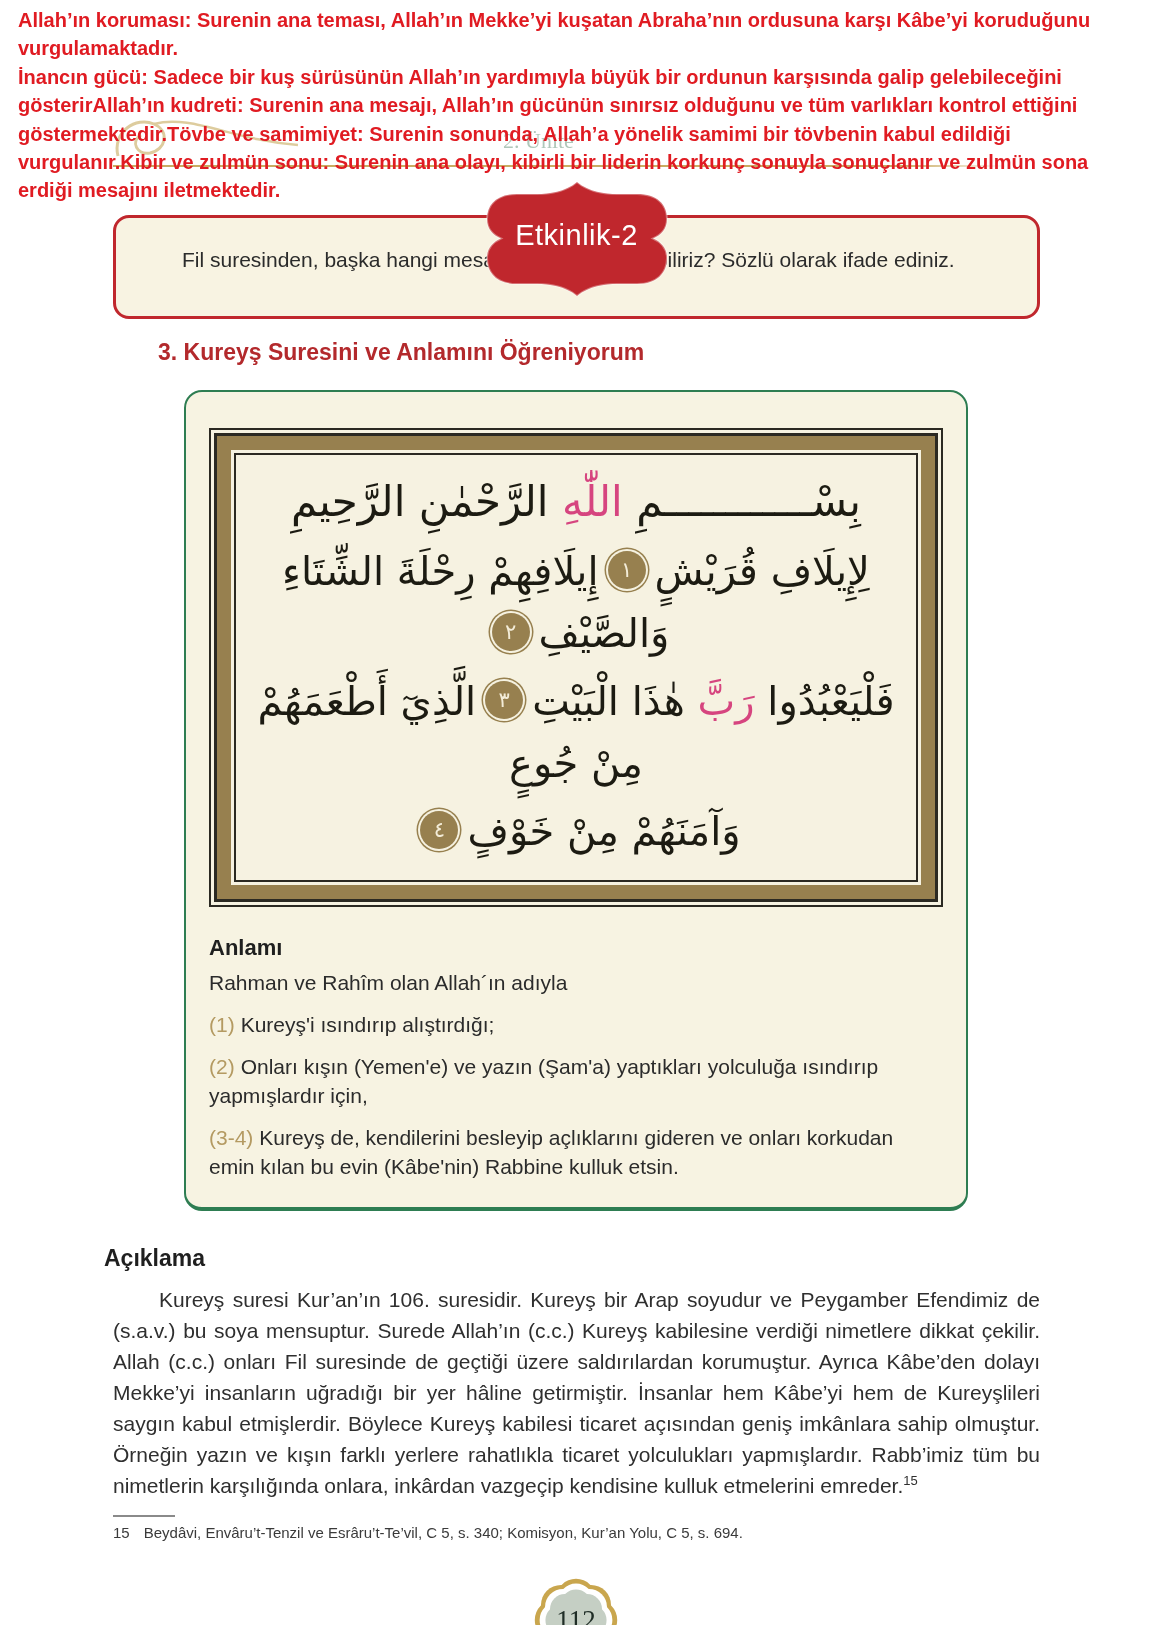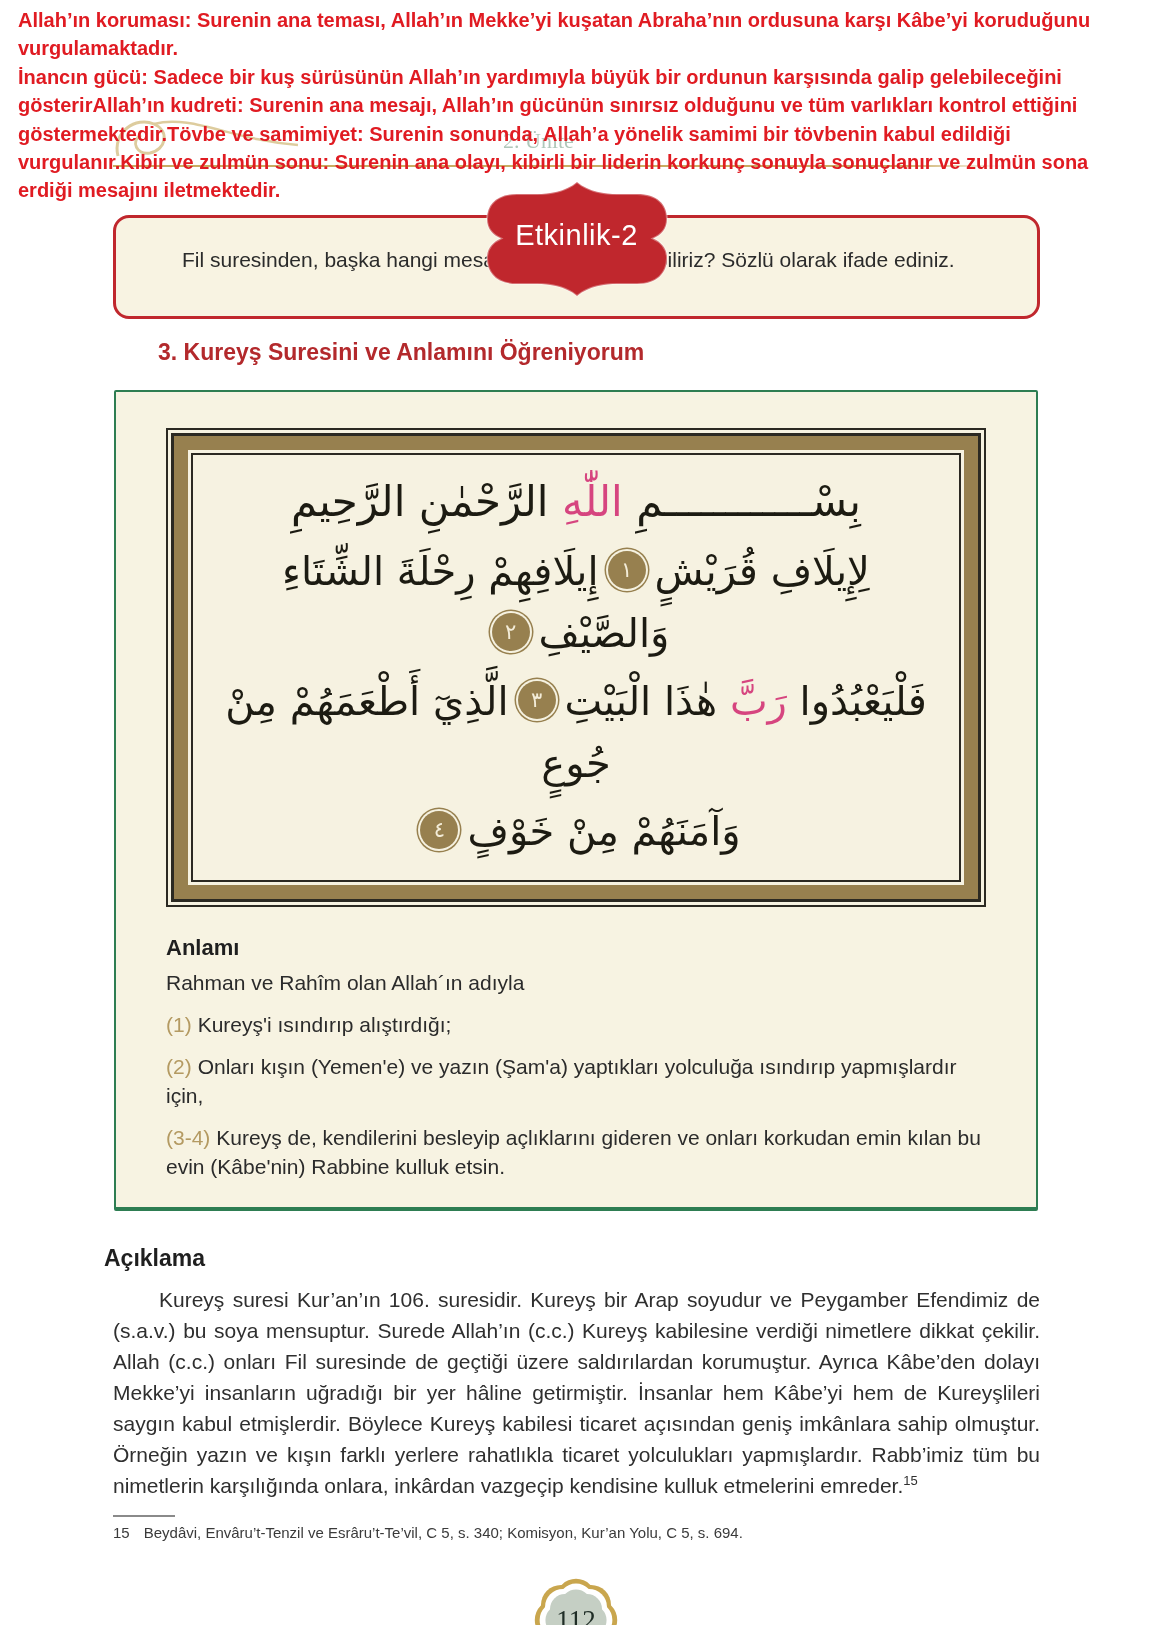--- a/index.html
+++ b/index.html
@@ -25,23 +25,23 @@
     padding:26px 26px 14px 16px;min-height:58px;}
   .activity-text{font-size:21px;line-height:31px;color:#2b2b2b;text-indent:50px;margin:0;}
   .activity-badge{position:absolute;top:-33px;left:50%;transform:translateX(-50%);
     width:206px;height:114px;z-index:3;}
   .activity-badge svg{display:block;}
   .badge-label{position:absolute;top:37px;left:0;width:100%;text-align:center;
     color:#ffffff;font-size:29px;font-weight:normal;letter-spacing:.5px;}
   
   .section-heading{margin:20px 0 0 158px;color:#b3292c;font-size:23px;font-weight:bold;}
   
-  .quran-panel{box-sizing:border-box;margin:24px auto 0;width:924px;
-    border:2px solid #2e7d52;border-bottom-width:4px;border-radius:2px;
-    background:#f7f3e2;padding:36px 50px 26px;position:relative;z-index:2;}
+  .quran-panel{box-sizing:border-box;margin:24px auto 0;width:784px;
+    border:2px solid #2e7d52;border-bottom-width:4px;border-radius:18px;
+    background:#f7f3e2;padding:36px 23px 26px;position:relative;z-index:2;}
   .qf1{border:2px solid #2b2922;padding:3px;background:#f6f2e1;}
   .qf2{border:3px solid #2b2922;}
   .qf3{border:14px solid #97804f;padding:3px;background:#f6f2e1;}
   .qf4{border:2px solid #2b2922;background:#f6f2e1;padding:14px 18px 18px;text-align:center;}
   .arabic-line{direction:rtl;color:#1c1b12;font-size:40px;line-height:1.55;margin-top:6px;
     font-family:"DejaVu Sans", sans-serif;}
   .arabic-line:first-child{margin-top:0;font-size:42px;}
   .aseg{color:#1c1b12;}
   .aseg.hl{color:#d6457f;}
   .verse-marker{display:inline-block;width:38px;height:38px;border-radius:50%;

